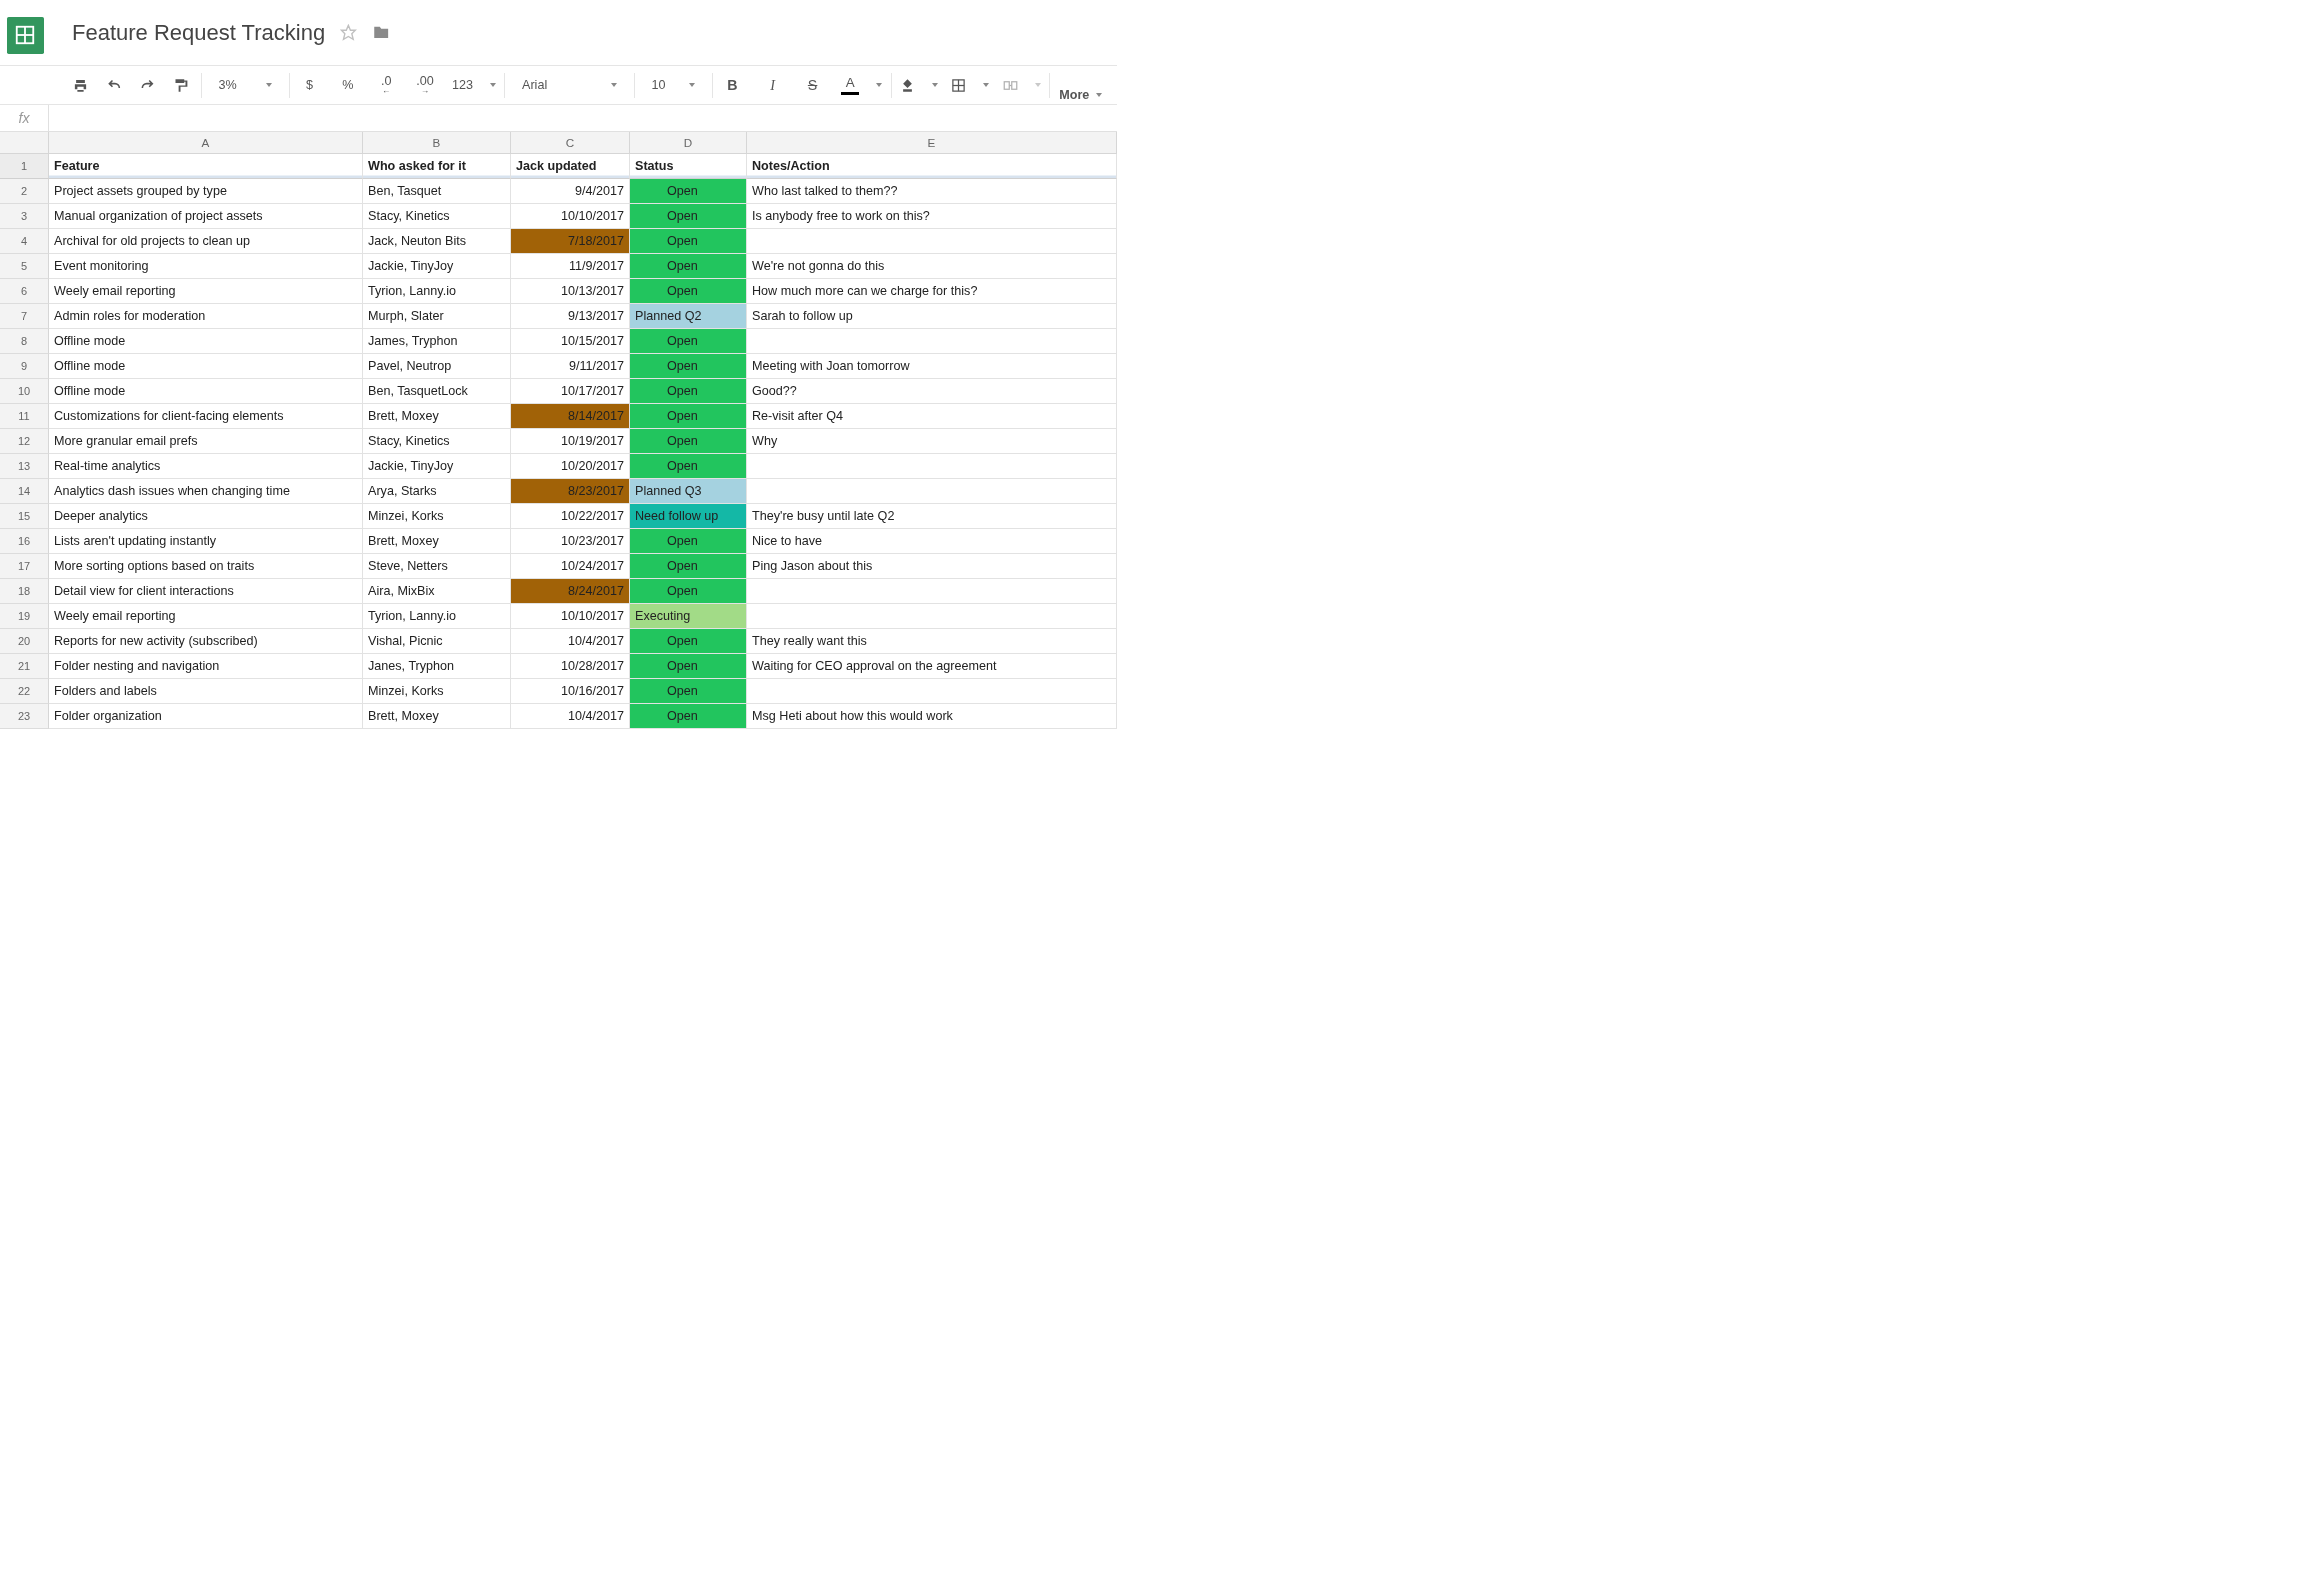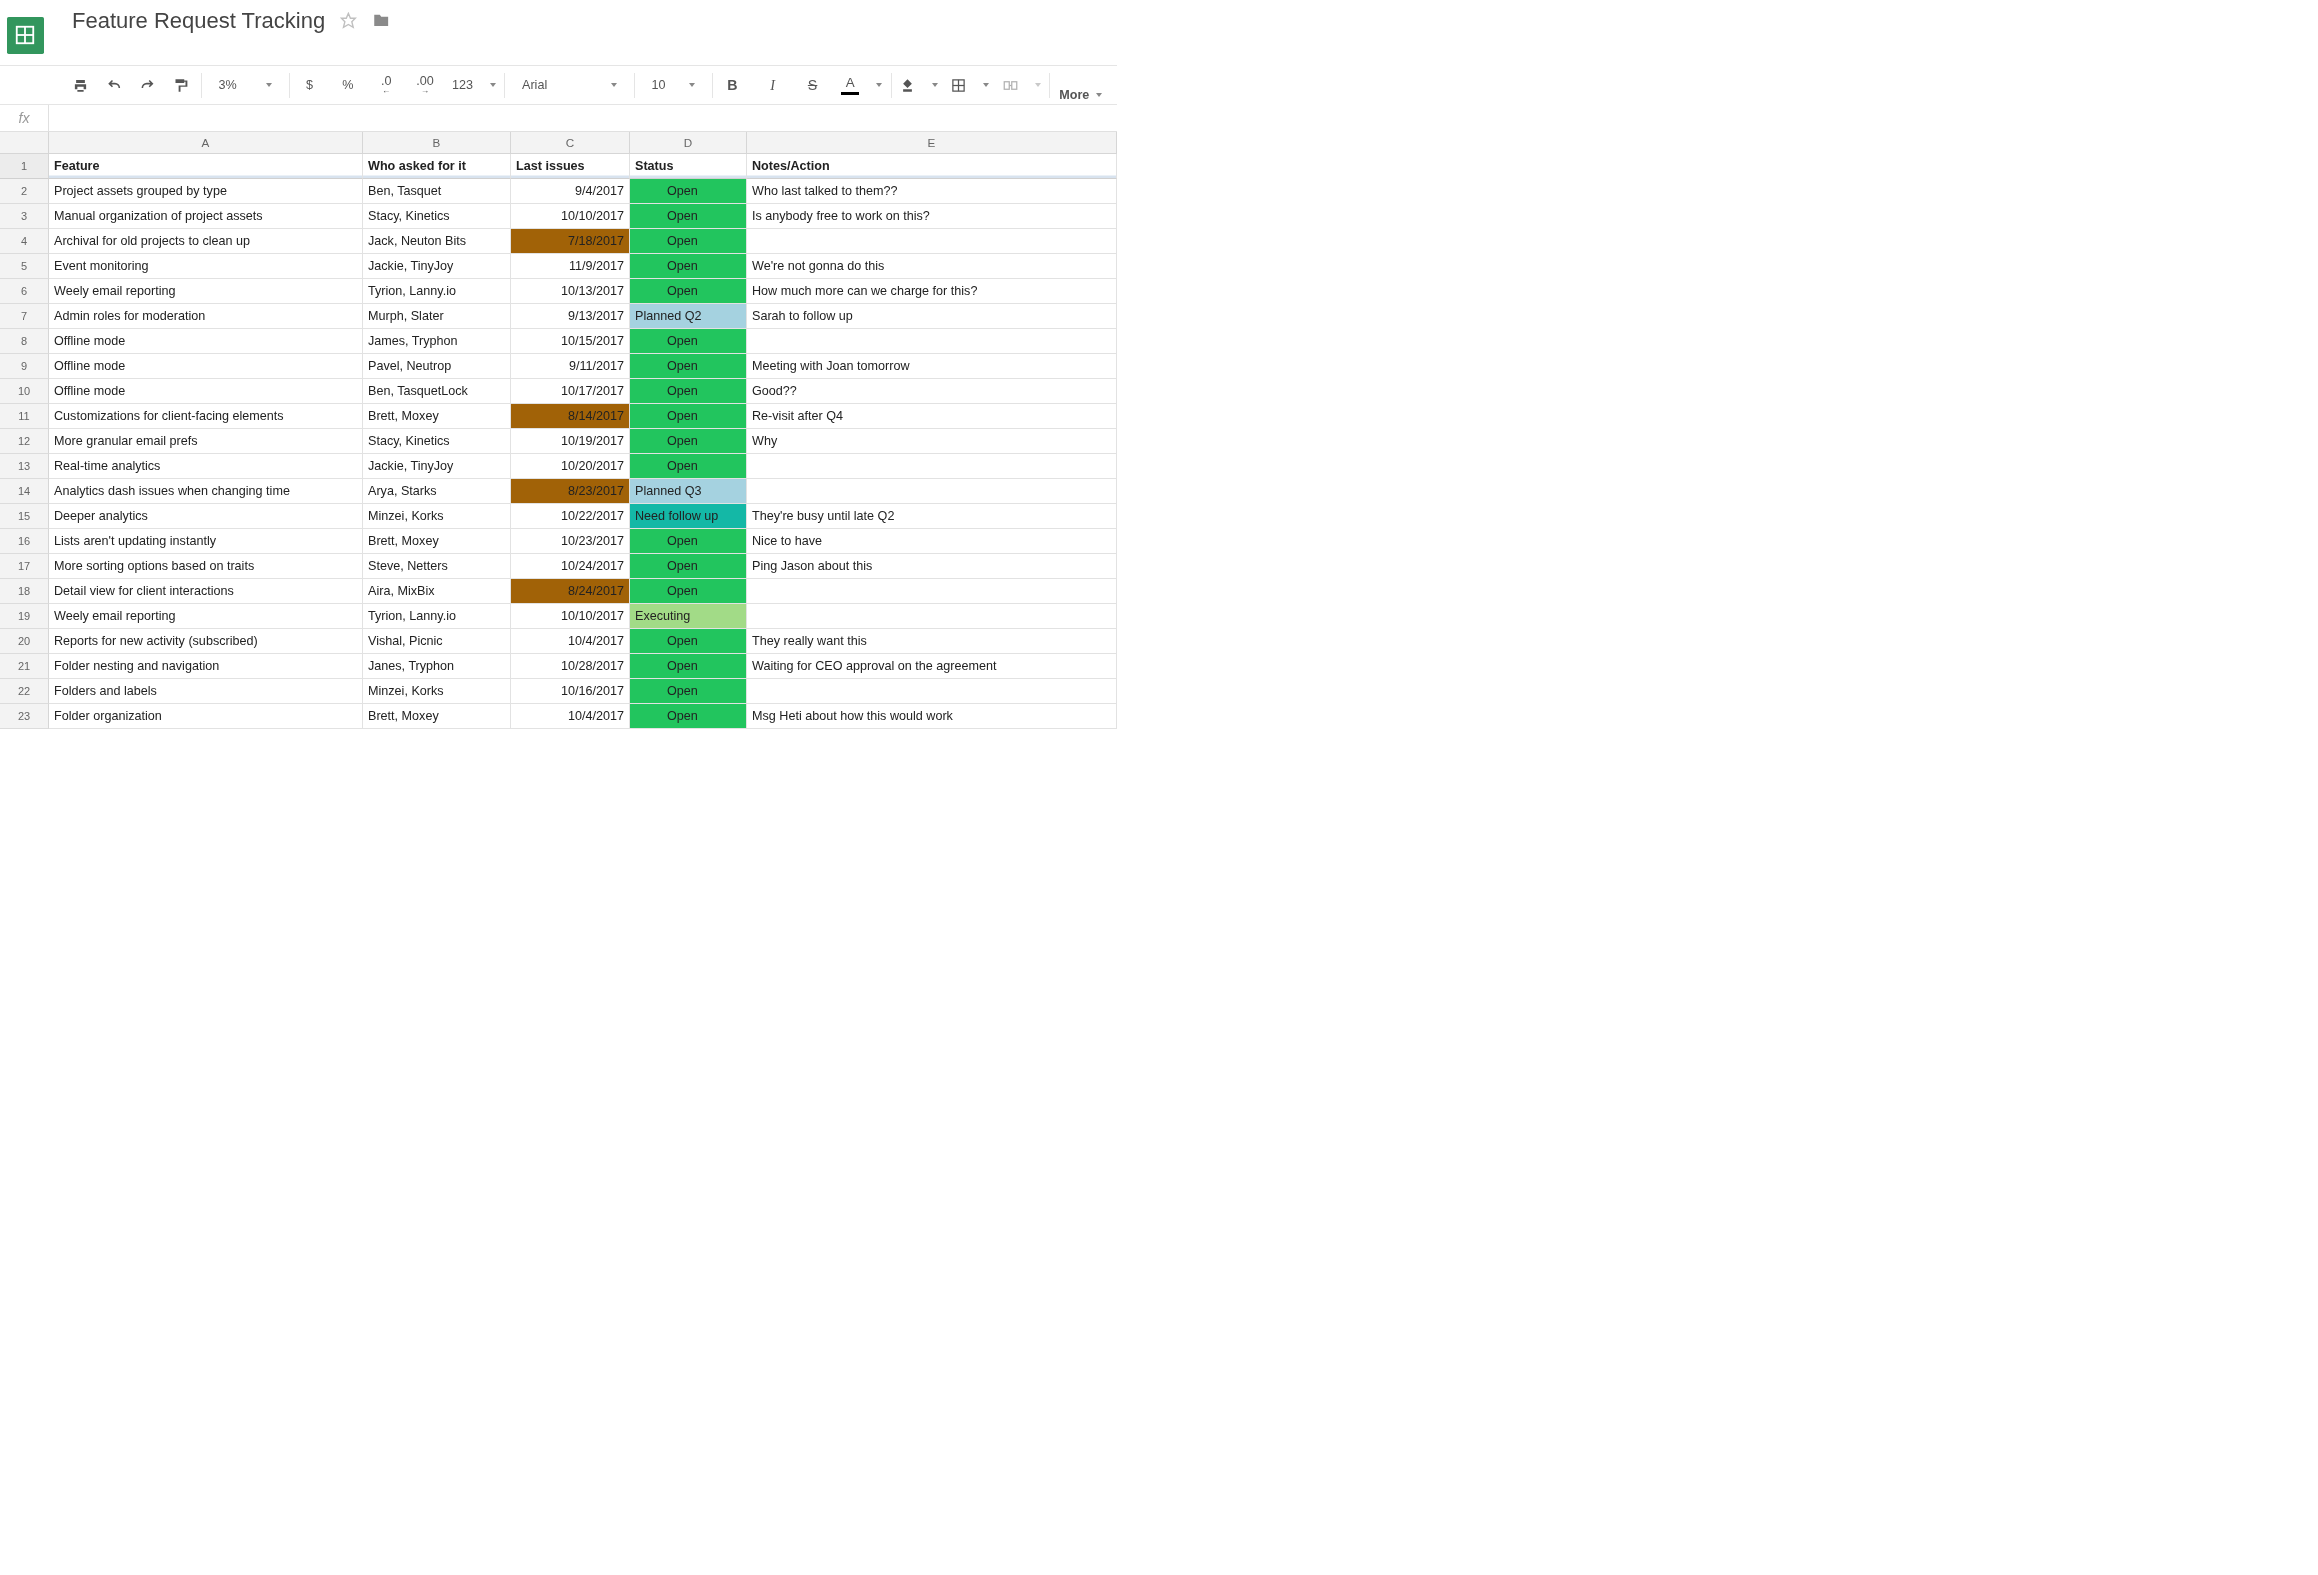--- a/index.html
+++ b/index.html
@@ -20,21 +20,21 @@
     width: 50px; height: 60px;
     display: flex; align-items: center; justify-content: center;
   }
   .logo-green {
     width: 37px; height: 37px;
     background: #32965d;
     display: flex; align-items: center; justify-content: center;
     border-radius: 1.7px;
   }
   .logo-green svg { display: block; }
-  .title-area { flex: 1; padding-top: 3.3px; }
+  .title-area { flex: 1; padding-top: 3.3px; margin-top: 12px; }
   .doc-title-row { display: flex; align-items: center; gap: 15px; }
   .doc-title {
     font-size: 22px; color: #444; font-weight: 400;
     padding-left: 22px;
   }
   .star-icon, .folder-icon { color: #b8b8b8; }
   .menu-bar {
     display: flex; align-items: center; gap: 23.4px;
     padding: 8.4px 0 6.7px 22px;
     font-size: 15px; color: #333;
@@ -250,20 +250,20 @@
     <div class="hd">B</div>
     <div class="hd">C</div>
     <div class="hd">D</div>
     <div class="hd">E</div>
   </div>
 
   <div class="row header-row">
     <div class="rownum">1</div>
     <div class="cell header-underline">Feature</div>
     <div class="cell header-underline">Who asked for it</div>
-    <div class="cell header-underline">Last issues</div>
+    <div class="cell header-underline">Jack updated</div>
     <div class="cell header-underline">Status</div>
     <div class="cell header-underline">Notes/Action</div>
   </div>
 
   <div id="rows-mount" style="display:contents;"><div class="rownum">2</div><div class="cell">Project assets grouped by type</div><div class="cell">Ben, Tasquet</div><div class="cell right">9/4/2017</div><div class="cell status-open">Open</div><div class="cell">Who last talked to them??</div><div class="rownum">3</div><div class="cell">Manual organization of project assets</div><div class="cell">Stacy, Kinetics</div><div class="cell right">10/10/2017</div><div class="cell status-open">Open</div><div class="cell">Is anybody free to work on this?</div><div class="rownum">4</div><div class="cell">Archival for old projects to clean up</div><div class="cell">Jack, Neuton Bits</div><div class="cell right date-red">7/18/2017</div><div class="cell status-open">Open</div><div class="cell"></div><div class="rownum">5</div><div class="cell">Event monitoring</div><div class="cell">Jackie, TinyJoy</div><div class="cell right">11/9/2017</div><div class="cell status-open">Open</div><div class="cell">We're not gonna do this</div><div class="rownum">6</div><div class="cell">Weely email reporting</div><div class="cell">Tyrion, Lanny.io</div><div class="cell right">10/13/2017</div><div class="cell status-open">Open</div><div class="cell">How much more can we charge for this?</div><div class="rownum">7</div><div class="cell">Admin roles for moderation</div><div class="cell">Murph, Slater</div><div class="cell right">9/13/2017</div><div class="cell status-planned">Planned Q2</div><div class="cell">Sarah to follow up</div><div class="rownum">8</div><div class="cell">Offline mode</div><div class="cell">James, Tryphon</div><div class="cell right">10/15/2017</div><div class="cell status-open">Open</div><div class="cell"></div><div class="rownum">9</div><div class="cell">Offline mode</div><div class="cell">Pavel, Neutrop</div><div class="cell right">9/11/2017</div><div class="cell status-open">Open</div><div class="cell">Meeting with Joan tomorrow</div><div class="rownum">10</div><div class="cell">Offline mode</div><div class="cell">Ben, TasquetLock</div><div class="cell right">10/17/2017</div><div class="cell status-open">Open</div><div class="cell">Good??</div><div class="rownum">11</div><div class="cell">Customizations for client-facing elements</div><div class="cell">Brett, Moxey</div><div class="cell right date-red">8/14/2017</div><div class="cell status-open">Open</div><div class="cell">Re-visit after Q4</div><div class="rownum">12</div><div class="cell">More granular email prefs</div><div class="cell">Stacy, Kinetics</div><div class="cell right">10/19/2017</div><div class="cell status-open">Open</div><div class="cell">Why</div><div class="rownum">13</div><div class="cell">Real-time analytics</div><div class="cell">Jackie, TinyJoy</div><div class="cell right">10/20/2017</div><div class="cell status-open">Open</div><div class="cell"></div><div class="rownum">14</div><div class="cell">Analytics dash issues when changing time</div><div class="cell">Arya, Starks</div><div class="cell right date-red">8/23/2017</div><div class="cell status-planned">Planned Q3</div><div class="cell"></div><div class="rownum">15</div><div class="cell">Deeper analytics</div><div class="cell">Minzei, Korks</div><div class="cell right">10/22/2017</div><div class="cell status-followup">Need follow up</div><div class="cell">They're busy until late Q2</div><div class="rownum">16</div><div class="cell">Lists aren't updating instantly</div><div class="cell">Brett, Moxey</div><div class="cell right">10/23/2017</div><div class="cell status-open">Open</div><div class="cell">Nice to have</div><div class="rownum">17</div><div class="cell">More sorting options based on traits</div><div class="cell">Steve, Netters</div><div class="cell right">10/24/2017</div><div class="cell status-open">Open</div><div class="cell">Ping Jason about this</div><div class="rownum">18</div><div class="cell">Detail view for client interactions</div><div class="cell">Aira, MixBix</div><div class="cell right date-red">8/24/2017</div><div class="cell status-open">Open</div><div class="cell"></div><div class="rownum">19</div><div class="cell">Weely email reporting</div><div class="cell">Tyrion, Lanny.io</div><div class="cell right">10/10/2017</div><div class="cell status-exec">Executing</div><div class="cell"></div><div class="rownum">20</div><div class="cell">Reports for new activity (subscribed)</div><div class="cell">Vishal, Picnic</div><div class="cell right">10/4/2017</div><div class="cell status-open">Open</div><div class="cell">They really want this</div><div class="rownum">21</div><div class="cell">Folder nesting and navigation</div><div class="cell">Janes, Tryphon</div><div class="cell right">10/28/2017</div><div class="cell status-open">Open</div><div class="cell">Waiting for CEO approval on the agreement</div><div class="rownum">22</div><div class="cell">Folders and labels</div><div class="cell">Minzei, Korks</div><div class="cell right">10/16/2017</div><div class="cell status-open">Open</div><div class="cell"></div><div class="rownum">23</div><div class="cell">Folder organization</div><div class="cell">Brett, Moxey</div><div class="cell right">10/4/2017</div><div class="cell status-open">Open</div><div class="cell">Msg Heti about how this would work</div></div>
 </div>
 
 
 </body></html>

